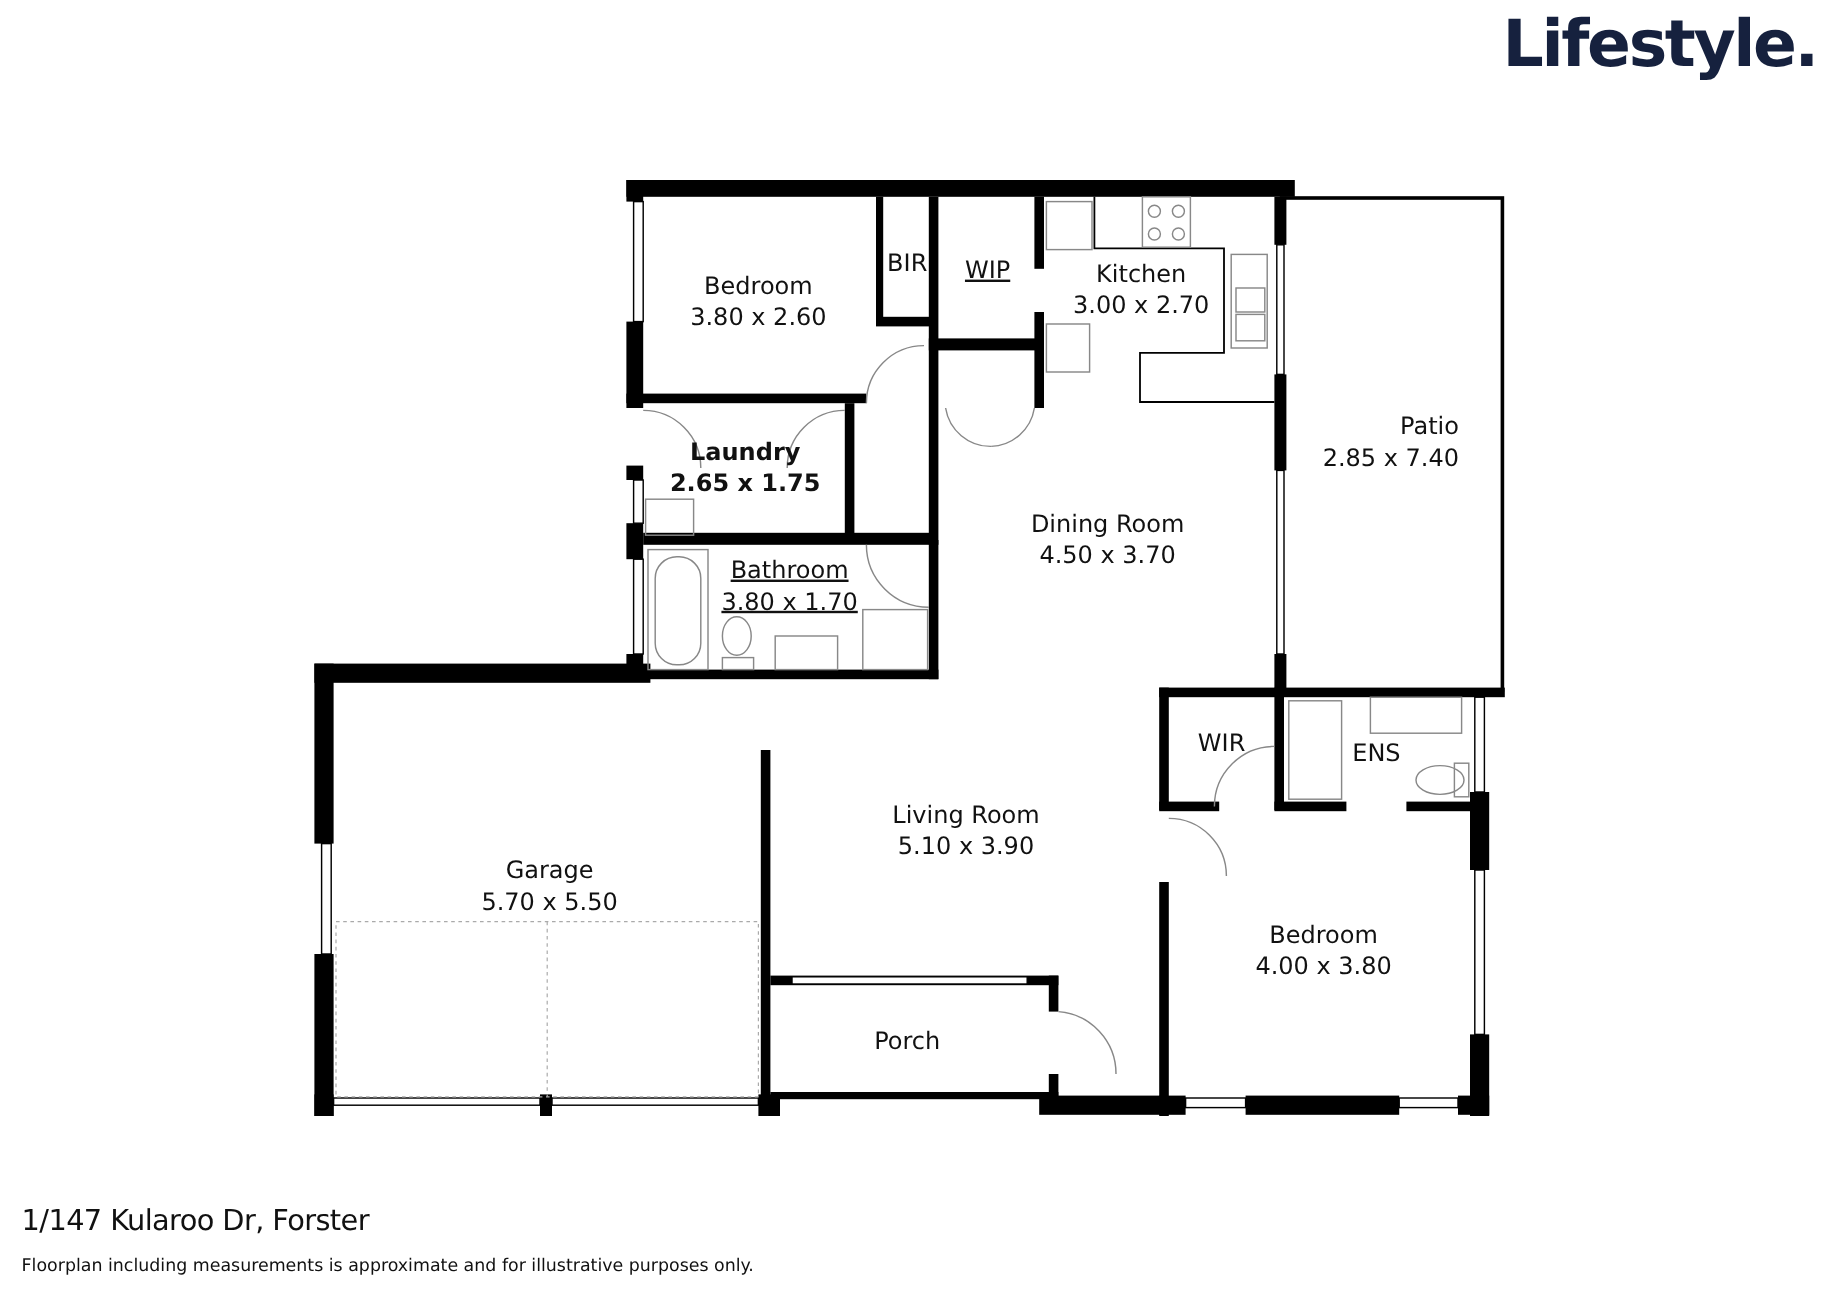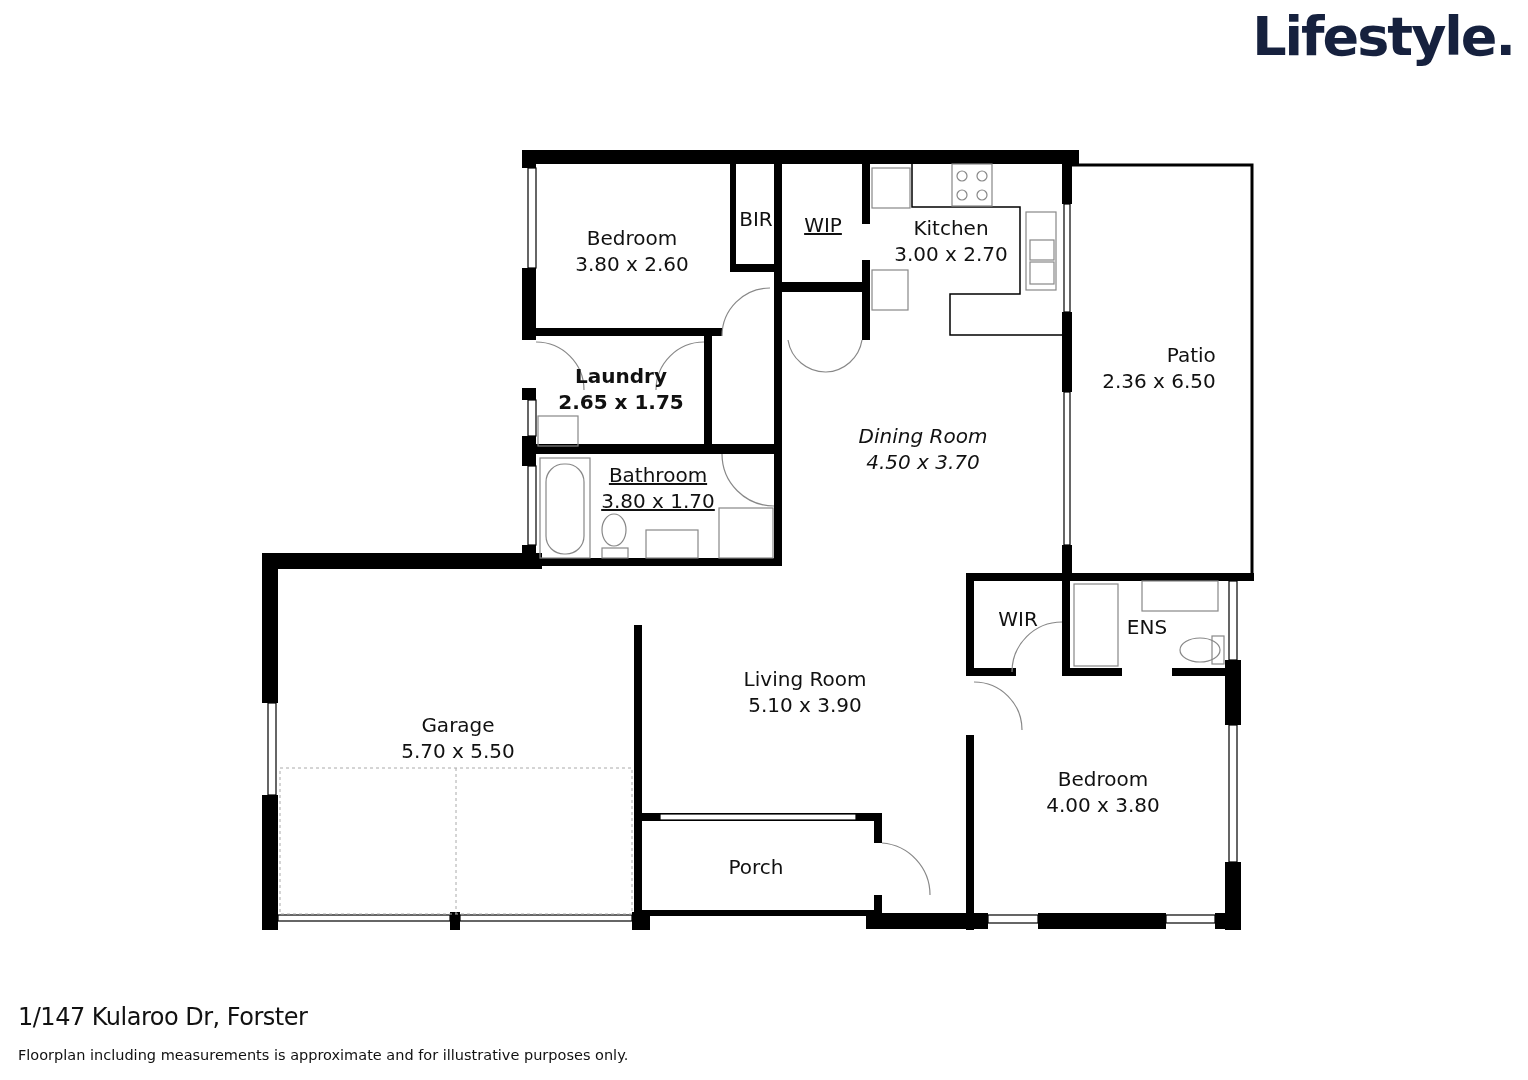--- a/index.html
+++ b/index.html
@@ -153,31 +153,31 @@
 </div>
 <div class="lbl" style="left:823px;top:212px;text-decoration:underline;">
   <div>WIP</div>
 </div>
 <div class="lbl" style="left:951px;top:215px;">
   <div>Kitchen</div>
   <div>3.00 x 2.70</div>
 </div>
 <div class="lbl" style="left:1159px;top:342px;text-align:right;">
   <div>Patio</div>
-  <div>2.36 x 6.50</div>
+  <div>2.85 x 7.40</div>
 </div>
 <div class="lbl" style="left:621px;top:363px;font-weight:bold;">
   <div>Laundry</div>
   <div>2.65 x 1.75</div>
 </div>
 <div class="lbl" style="left:658px;top:462px;text-decoration:underline;">
   <div>Bathroom</div>
   <div>3.80 x 1.70</div>
 </div>
-<div class="lbl" style="left:923px;top:423px;font-style:italic;">
+<div class="lbl" style="left:923px;top:423px;">
   <div>Dining Room</div>
   <div>4.50 x 3.70</div>
 </div>
 <div class="lbl" style="left:1018px;top:606px;">
   <div>WIR</div>
 </div>
 <div class="lbl" style="left:1147px;top:614px;">
   <div>ENS</div>
 </div>
 <div class="lbl" style="left:805px;top:666px;">

